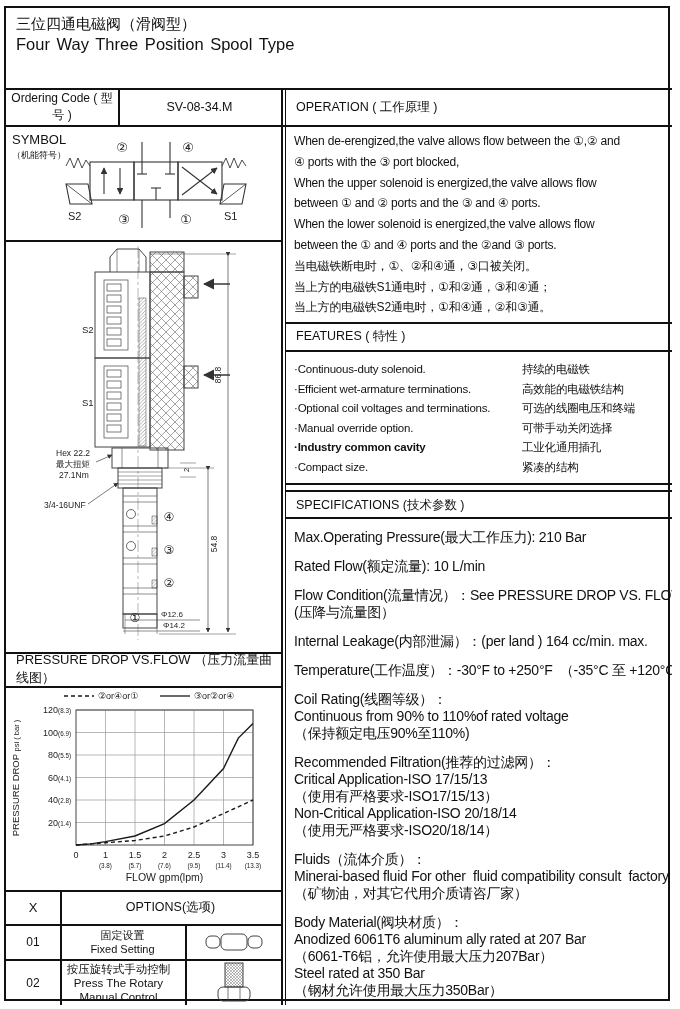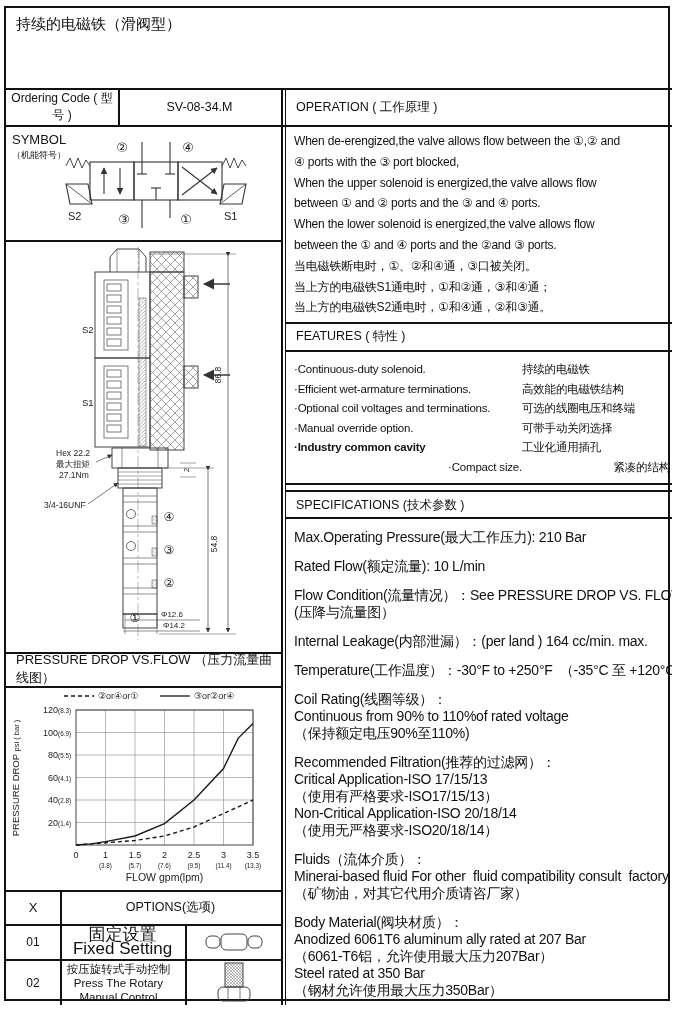--- a/index.html
+++ b/index.html
@@ -14,21 +14,22 @@
   svg text{font-family:"Liberation Sans","DejaVu Sans",sans-serif;fill:#222;}
 </style>
 </head>
 <body>
 
 <div id="page">
 
   <div class="abs" style="left:4px;top:6px;width:666px;height:995px;border:2px solid #111;box-sizing:border-box;"></div>
 
   <div class="abs" style="left:16px;top:13px;">
-    <div style="font-size:15px;line-height:21px;">持续的电磁铁（滑阀型）</div>
+    <div style="font-size:15px;line-height:21px;">三位四通电磁阀（滑阀型）</div>
+    <div style="font-size:16.5px;line-height:21px;word-spacing:2px;">Four Way Three Position Spool Type</div>
   </div>
 
   <div class="ln" style="left:6px;top:88px;width:666px;height:2px;"></div>
   <div class="ln" style="left:6px;top:125px;width:666px;height:1.5px;"></div>
   <div class="ln" style="left:118px;top:88px;width:1.5px;height:37px;"></div>
   <div class="ln" style="left:281px;top:88px;width:2px;height:917px;"></div>
   <div class="ln" style="left:285px;top:88px;width:1.2px;height:917px;"></div>
 
   <div class="ln" style="left:6px;top:240px;width:275px;height:1.5px;"></div>
   <div class="ln" style="left:6px;top:652px;width:275px;height:1.5px;"></div>
@@ -232,21 +233,21 @@
       <div style="width:148px;">可选的线圈电压和终端</div>
     </div>
     <div style="display:flex;line-height:19.5px;">
       <div style="flex:1;">·Manual override option.</div>
       <div style="width:148px;">可带手动关闭选择</div>
     </div>
     <div style="display:flex;line-height:19.5px;">
       <div style="flex:1;font-weight:bold;">·Industry common cavity</div>
       <div style="width:148px;">工业化通用插孔</div>
     </div>
-    <div style="display:flex;line-height:19.5px;text-align:right;">
+    <div style="display:flex;line-height:19.5px;">
       <div style="flex:1;">·Compact size.</div>
       <div style="width:148px;">紧凑的结构</div>
     </div>
   </div>
 
   <div class="cell-left hdr" style="left:296px;top:493px;width:370px;height:25px;">SPECIFICATIONS (技术参数 )</div>
   <div class="abs" style="left:294px;top:529px;width:378px;font-size:14px;line-height:17px;letter-spacing:-0.25px;">
     <div class="pre" style="margin-bottom:12px;">Max.Operating Pressure(最大工作压力): 210 Bar</div>
     <div class="pre" style="margin-bottom:12px;">Rated Flow(额定流量): 10 L/min</div>
     <div class="pre" style="margin-bottom:12px;">Flow Condition(流量情况）：See PRESSURE DROP VS. FLOW
@@ -312,21 +313,21 @@
       <line x1="152" y1="8" x2="182" y2="8" stroke="#1a1a1a" stroke-width="1.3"></line>
       <text x="186" y="11" font-size="9">③or②or④</text>
       <text transform="rotate(-90 11 90)" x="11" y="90" text-anchor="middle" font-size="9.5">PRESSURE DROP <tspan font-size="7.5">psi ( bar )</tspan></text>
       <text x="156.5" y="193" text-anchor="middle" font-size="10.5">FLOW gpm(lpm)</text>
     </svg>
 
   <div class="cell hdr" style="left:6px;top:891px;width:54px;height:33px;font-size:13px;">X</div>
   <div class="cell hdr" style="left:60px;top:891px;width:221px;height:33px;">OPTIONS(选项)</div>
 
   <div class="cell" style="left:6px;top:925px;width:54px;height:34px;font-size:12px;">01</div>
-  <div class="cell" style="left:60px;top:925px;width:125px;height:34px;font-size:17px;line-height:14px;flex-direction:column;">
+  <div class="cell" style="left:60px;top:925px;width:125px;height:34px;font-size:11px;line-height:14px;flex-direction:column;">
     <div>固定设置</div>
     <div>Fixed Setting</div>
   </div>
   <div class="cell" style="left:186px;top:925px;width:95px;height:34px;">
     <svg width="58" height="20" viewBox="0 0 58 20">
       <g stroke="#444" stroke-width="1" fill="none">
         <rect x="1" y="4" width="14" height="12" rx="5"></rect>
         <rect x="16" y="2" width="26" height="16" rx="5"></rect>
         <rect x="43" y="4" width="14" height="12" rx="5"></rect>
       </g>

